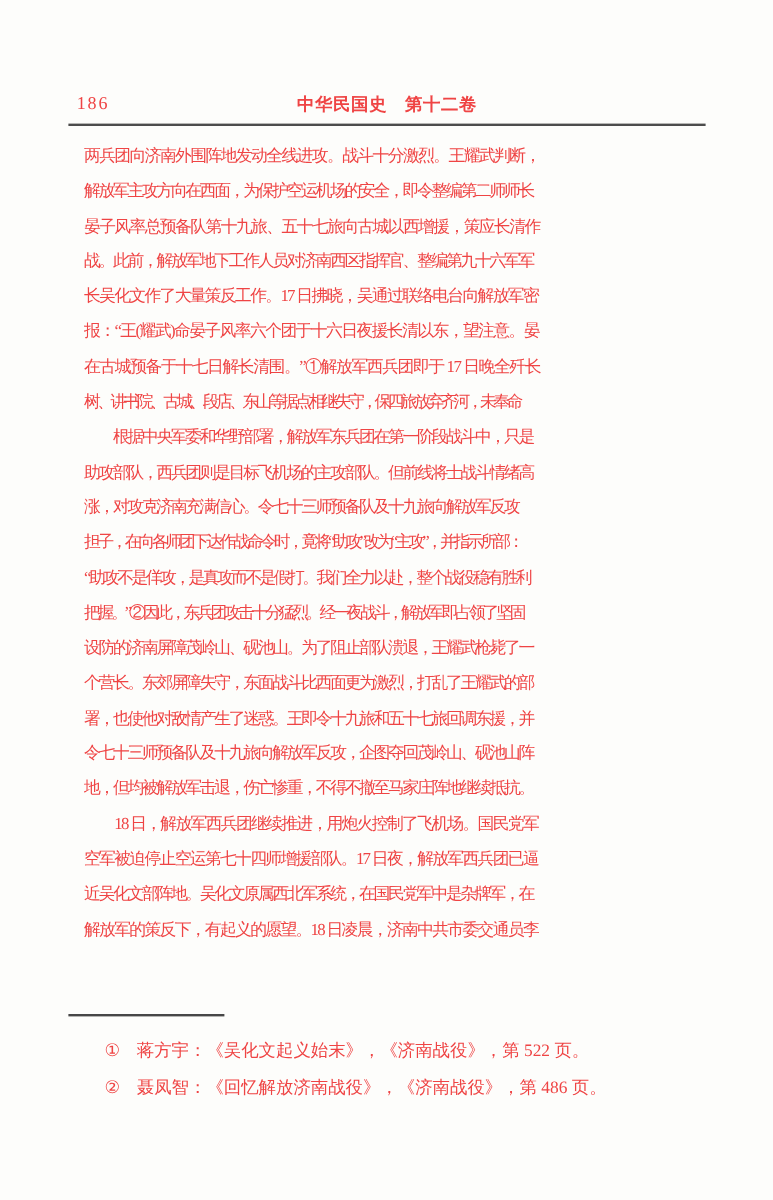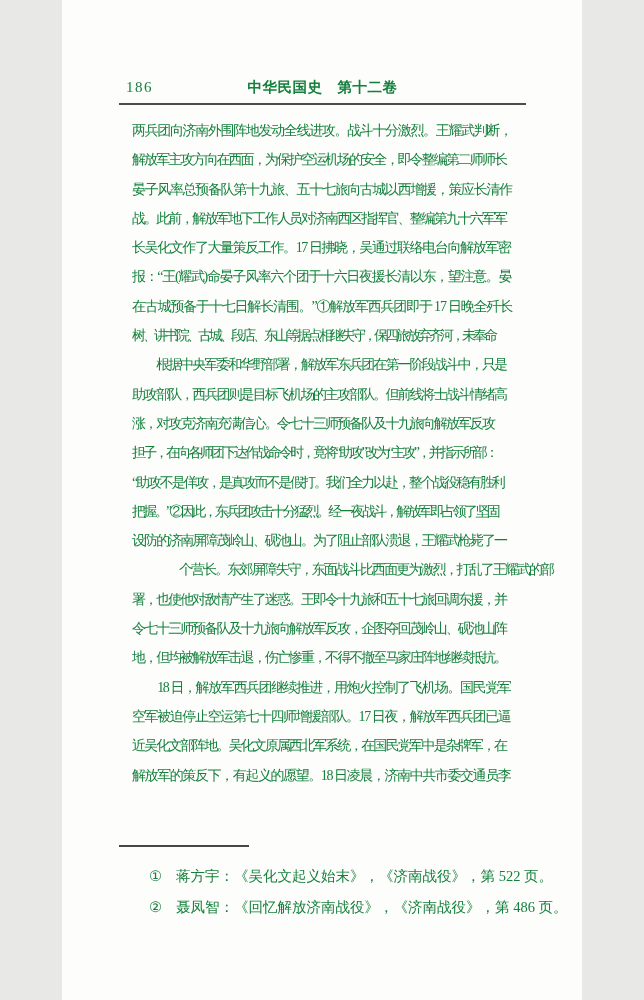--- a/index.html
+++ b/index.html
@@ -2,25 +2,25 @@
 <html><head>
 <meta charset="utf-8">
 <style>
   html, body {
     margin: 0;
     padding: 0;
     background: #e8e8e6;
   }
   .page {
     position: relative;
-    width: 520px;
+    width: 644px;
     height: 1000px;
     margin: 0 auto;
     background: #fdfdfb;
-    color: #15803d;
+    color: #ef4444;
     overflow: hidden;
     font-family: "Liberation Serif", "DejaVu Serif", serif;
   }
   
   .running-head {
     position: absolute;
     top: 78px;
     left: 57px;
     right: 56px;
     height: 18px;
@@ -115,21 +115,21 @@
         <div class="line" style="letter-spacing: -3px;">树、讲书院、古城、段店、东山等据点相继失守，保四旅放弃齐河，未奉命</div>
       </div>
       <div class="para">
         <div class="line" style="letter-spacing: -1.93333px;">　　根据中央军委和华野部署，解放军东兵团在第一阶段战斗中，只是</div>
         <div class="line" style="letter-spacing: -1.93333px;">助攻部队，西兵团则是目标飞机场的主攻部队。但前线将士战斗情绪高</div>
         <div class="line" style="letter-spacing: -1.93333px;">涨，对攻克济南充满信心。令七十三师预备队及十九旅向解放军反攻</div>
         <div class="line" style="letter-spacing: -2.69807px;">担子，在向各师团下达作战命令时，竟将“助攻”改为“主攻”，并指示所部：</div>
         <div class="line" style="letter-spacing: -2.14315px;">“助攻不是佯攻，是真攻而不是假打。我们全力以赴，整个战役稳有胜利</div>
         <div class="line" style="letter-spacing: -2.66992px;">把握。”②因此，东兵团攻击十分猛烈。经一夜战斗，解放军即占领了坚固</div>
         <div class="line" style="letter-spacing: -1.93333px;">设防的济南屏障茂岭山、砚池山。为了阻止部队溃退，王耀武枪毙了一</div>
-        <div class="line" style="letter-spacing: -1.93333px; margin-left: 47px;">个营长。东郊屏障失守，东面战斗比西面更为激烈，打乱了王耀武的部</div>
+        <div class="line" style="letter-spacing: -1.93333px;">个营长。东郊屏障失守，东面战斗比西面更为激烈，打乱了王耀武的部</div>
         <div class="line" style="letter-spacing: -1.93333px;">署，也使他对敌情产生了迷惑。王即令十九旅和五十七旅回调东援，并</div>
         <div class="line" style="letter-spacing: -1.93333px;">令七十三师预备队及十九旅向解放军反攻，企图夺回茂岭山、砚池山阵</div>
         <div class="line last" style="letter-spacing: -1.93333px;">地，但均被解放军击退，伤亡惨重，不得不撤至马家庄阵地继续抵抗。</div>
       </div>
       <div class="para">
         <div class="line" style="letter-spacing: -1.41129px;">　　18 日，解放军西兵团继续推进，用炮火控制了飞机场。国民党军</div>
         <div class="line" style="letter-spacing: -1.41129px;">空军被迫停止空运第七十四师增援部队。17 日夜，解放军西兵团已逼</div>
         <div class="line" style="letter-spacing: -1.93333px;">近吴化文部阵地。吴化文原属西北军系统，在国民党军中是杂牌军，在</div>
         <div class="line last" style="letter-spacing: -1.41129px;">解放军的策反下，有起义的愿望。18 日凌晨，济南中共市委交通员李</div>
       </div>

